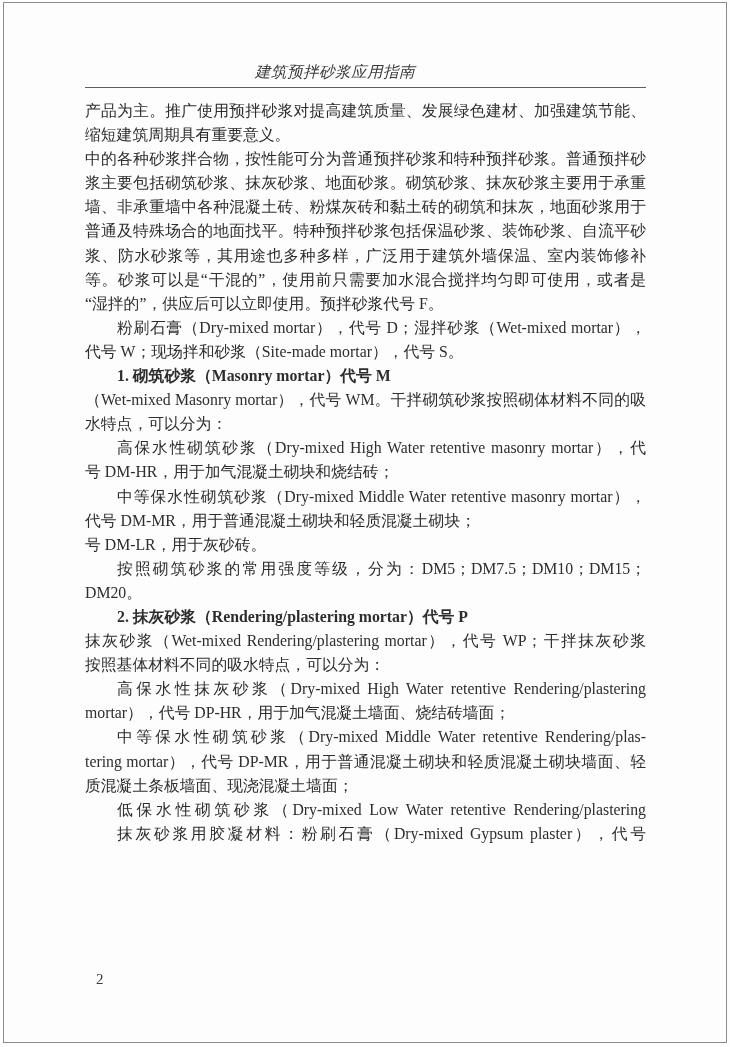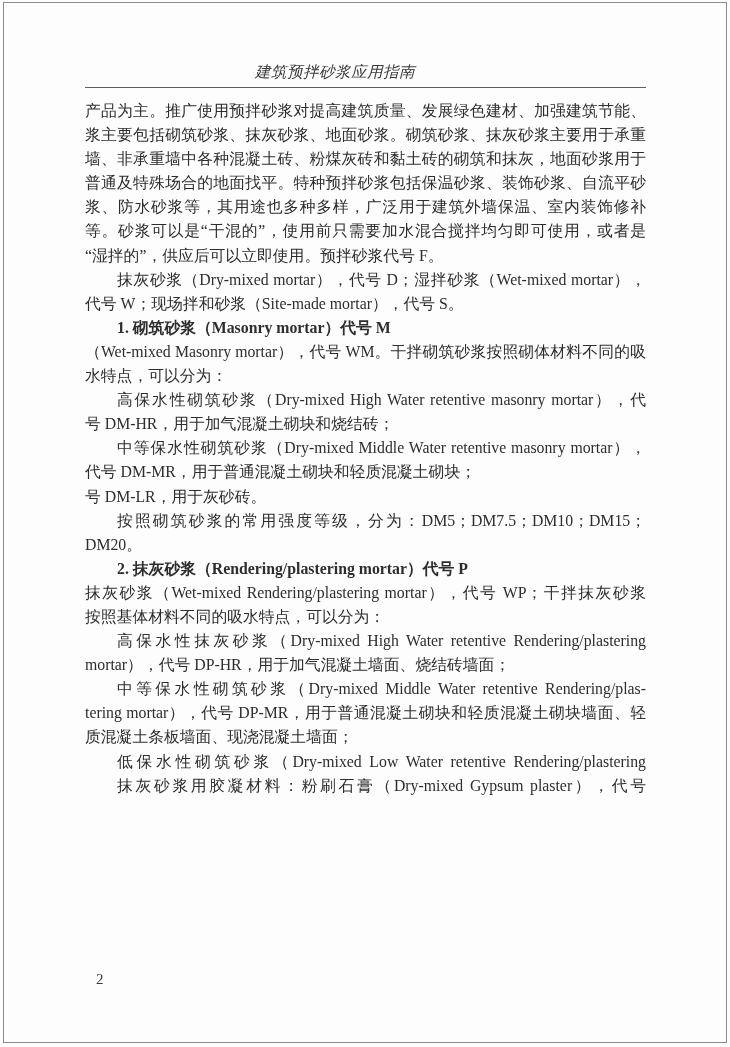--- a/index.html
+++ b/index.html
@@ -67,27 +67,29 @@
 <body>
 
 <div class="page-border"></div>
 
 <div class="running-head">建筑预拌砂浆应用指南</div>
 
 <div class="head-rule"></div>
 
 <main class="body-text">
     <div class="line fill">产品为主。推广使用预拌砂浆对提高建筑质量、发展绿色建材、加强建筑节能、</div>
+    <div class="line">缩短建筑周期具有重要意义。</div>
+    <div class="line fill">中的各种砂浆拌合物，按性能可分为普通预拌砂浆和特种预拌砂浆。普通预拌砂</div>
     <div class="line fill">浆主要包括砌筑砂浆、抹灰砂浆、地面砂浆。砌筑砂浆、抹灰砂浆主要用于承重</div>
     <div class="line fill">墙、非承重墙中各种混凝土砖、粉煤灰砖和黏土砖的砌筑和抹灰，地面砂浆用于</div>
     <div class="line fill">普通及特殊场合的地面找平。特种预拌砂浆包括保温砂浆、装饰砂浆、自流平砂</div>
     <div class="line fill">浆、防水砂浆等，其用途也多种多样，广泛用于建筑外墙保温、室内装饰修补</div>
     <div class="line fill">等。砂浆可以是“干混的”，使用前只需要加水混合搅拌均匀即可使用，或者是</div>
     <div class="line">“湿拌的”，供应后可以立即使用。预拌砂浆代号 F。</div>
-    <div class="line fill indent">抹灰砂浆（Dry-mixed mortar），代号 D；湿拌砂浆（Wet-mixed mortar），</div>
+    <div class="line fill indent">粉刷石膏（Dry-mixed mortar），代号 D；湿拌砂浆（Wet-mixed mortar），</div>
     <div class="line">代号 W；现场拌和砂浆（Site-made mortar），代号 S。</div>
     <div class="line indent bold">1. 砌筑砂浆（Masonry mortar）代号 M</div>
     <div class="line fill">（Wet-mixed Masonry mortar），代号 WM。干拌砌筑砂浆按照砌体材料不同的吸</div>
     <div class="line">水特点，可以分为：</div>
     <div class="line fill indent">高保水性砌筑砂浆（Dry-mixed High Water retentive masonry mortar），代</div>
     <div class="line">号 DM-HR，用于加气混凝土砌块和烧结砖；</div>
     <div class="line fill indent">中等保水性砌筑砂浆（Dry-mixed Middle Water retentive masonry mortar），</div>
     <div class="line">代号 DM-MR，用于普通混凝土砌块和轻质混凝土砌块；</div>
     <div class="line">号 DM-LR，用于灰砂砖。</div>
     <div class="line fill indent">按照砌筑砂浆的常用强度等级，分为：DM5；DM7.5；DM10；DM15；</div>

